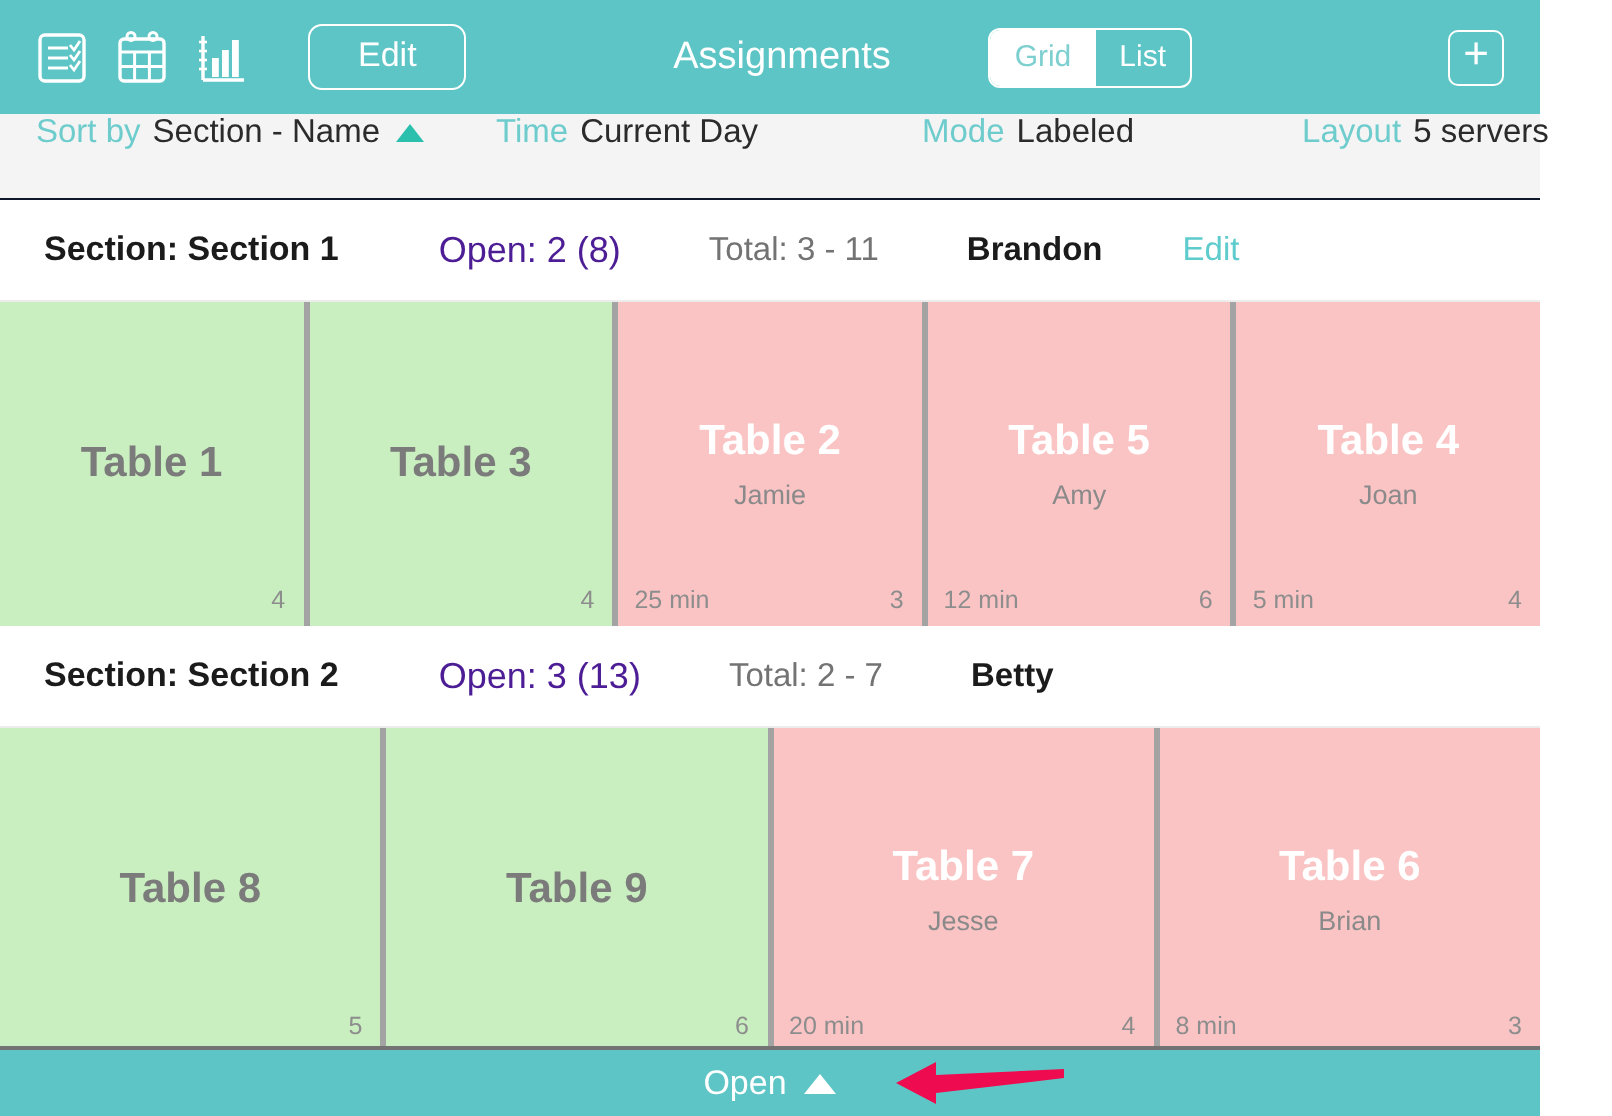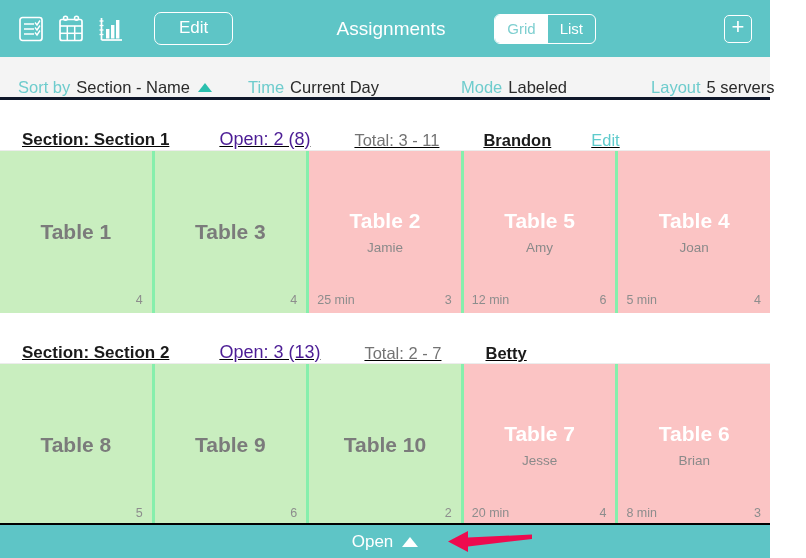--- a/index.html
+++ b/index.html
@@ -115,23 +115,23 @@
     cursor: pointer;
     box-sizing: border-box;
     padding-bottom: 3px;
   }
 
   
   .filterbar {
     height: 43px;
     min-height: 43px;
     background: #f4f4f4;
-    border-bottom: 3px solid #0f172a;
-    display: flex;
-    align-items: flex-end;
+    border-bottom: 1px solid #0f172a;
+    display: flex;
+    align-items: flex-start;
     box-sizing: border-box;
     padding: 0 18px;
   }
   .filter-item {
     display: flex;
     align-items: center;
     font-size: 16.5px;
     cursor: pointer;
     white-space: nowrap;
   }
@@ -158,26 +158,25 @@
   
   .content {
     flex: 1;
     overflow: hidden;
     position: relative;
     background: #ffffff;
   }
   .section-header {
     height: 51px;
     display: flex;
-    align-items: flex-end;
+    align-items: center;
     padding: 0 0 0 22px;
     box-sizing: border-box;
     background: #ffffff;
     border-bottom: 1px solid #ececec;
-    text-decoration: underline;
   }
   .sec-title {
     font-size: 17px;
     font-weight: bold;
     color: #1b1b1b;
   }
   .sec-open {
     font-size: 18px;
     color: #4c1d95;
     margin-left: 50px;
@@ -197,21 +196,21 @@
     font-size: 16.5px;
     color: #5ecbcc;
     margin-left: 40px;
     cursor: pointer;
   }
 
   .table-row {
     display: flex;
     height: 162px;
     gap: 3px;
-    background: #86efac;
+    background: #a3a3a3;
   }
   .tile {
     flex: 1 1 0;
     position: relative;
     display: flex;
     flex-direction: column;
     align-items: center;
     justify-content: center;
     box-sizing: border-box;
     cursor: pointer;
@@ -252,21 +251,21 @@
 
   
   .bottombar {
     height: 33px;
     min-height: 33px;
     background: #5ec5c6;
     position: relative;
     display: flex;
     align-items: center;
     justify-content: center;
-    border-top: 2px solid #000000;
+    border-top: 2px solid #737373;
   }
   .bottom-inner {
     display: flex;
     align-items: center;
     gap: 9px;
     cursor: pointer;
   }
   .bottom-label {
     color: #ffffff;
     font-size: 17px;
@@ -406,24 +405,20 @@
     </div>
     <div class="table-row">
       <div class="tile green">
         <span class="tile-name">Table 8</span>
         <span class="tile-seats">5</span>
       </div>
       <div class="tile green">
         <span class="tile-name">Table 9</span>
         <span class="tile-seats">6</span>
       </div>
-      <div class="tile green">
-        <span class="tile-name">Table 10</span>
-        <span class="tile-seats">2</span>
-      </div>
       <div class="tile pink">
         <span class="tile-name">Table 7</span>
         <span class="tile-server">Jesse</span>
         <span class="tile-time">20 min</span>
         <span class="tile-seats">4</span>
       </div>
       <div class="tile pink">
         <span class="tile-name">Table 6</span>
         <span class="tile-server">Brian</span>
         <span class="tile-time">8 min</span>

